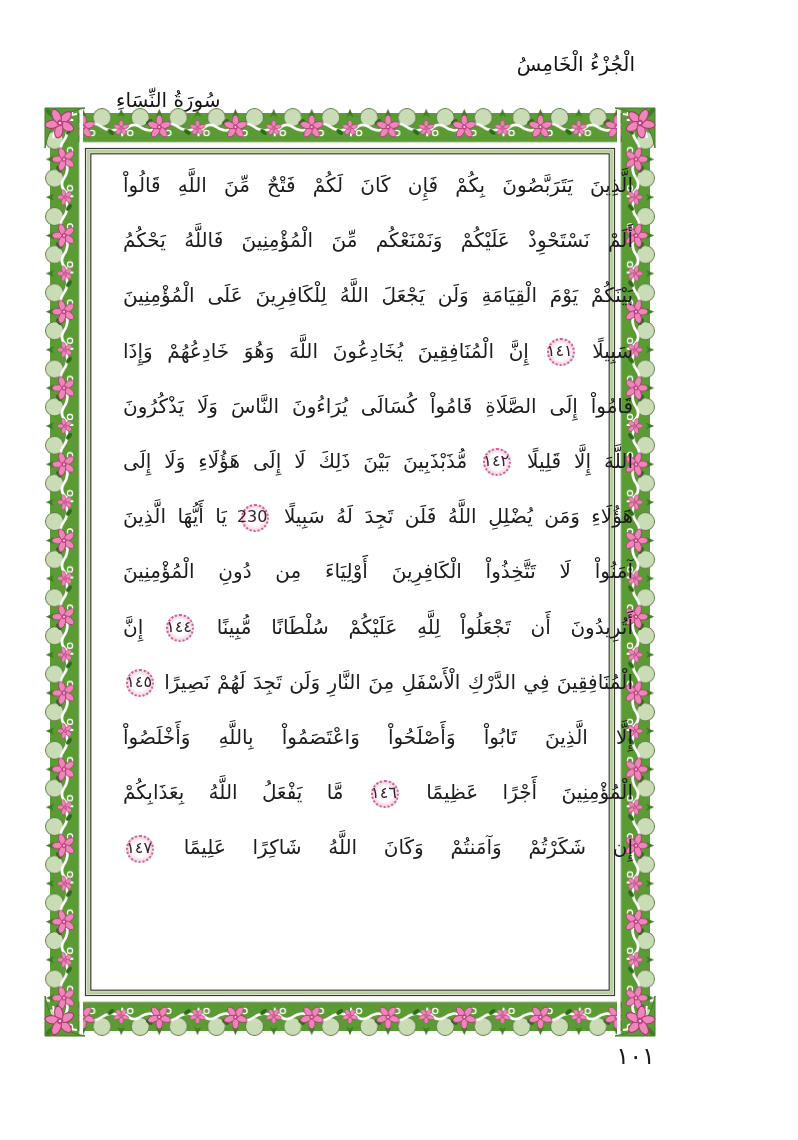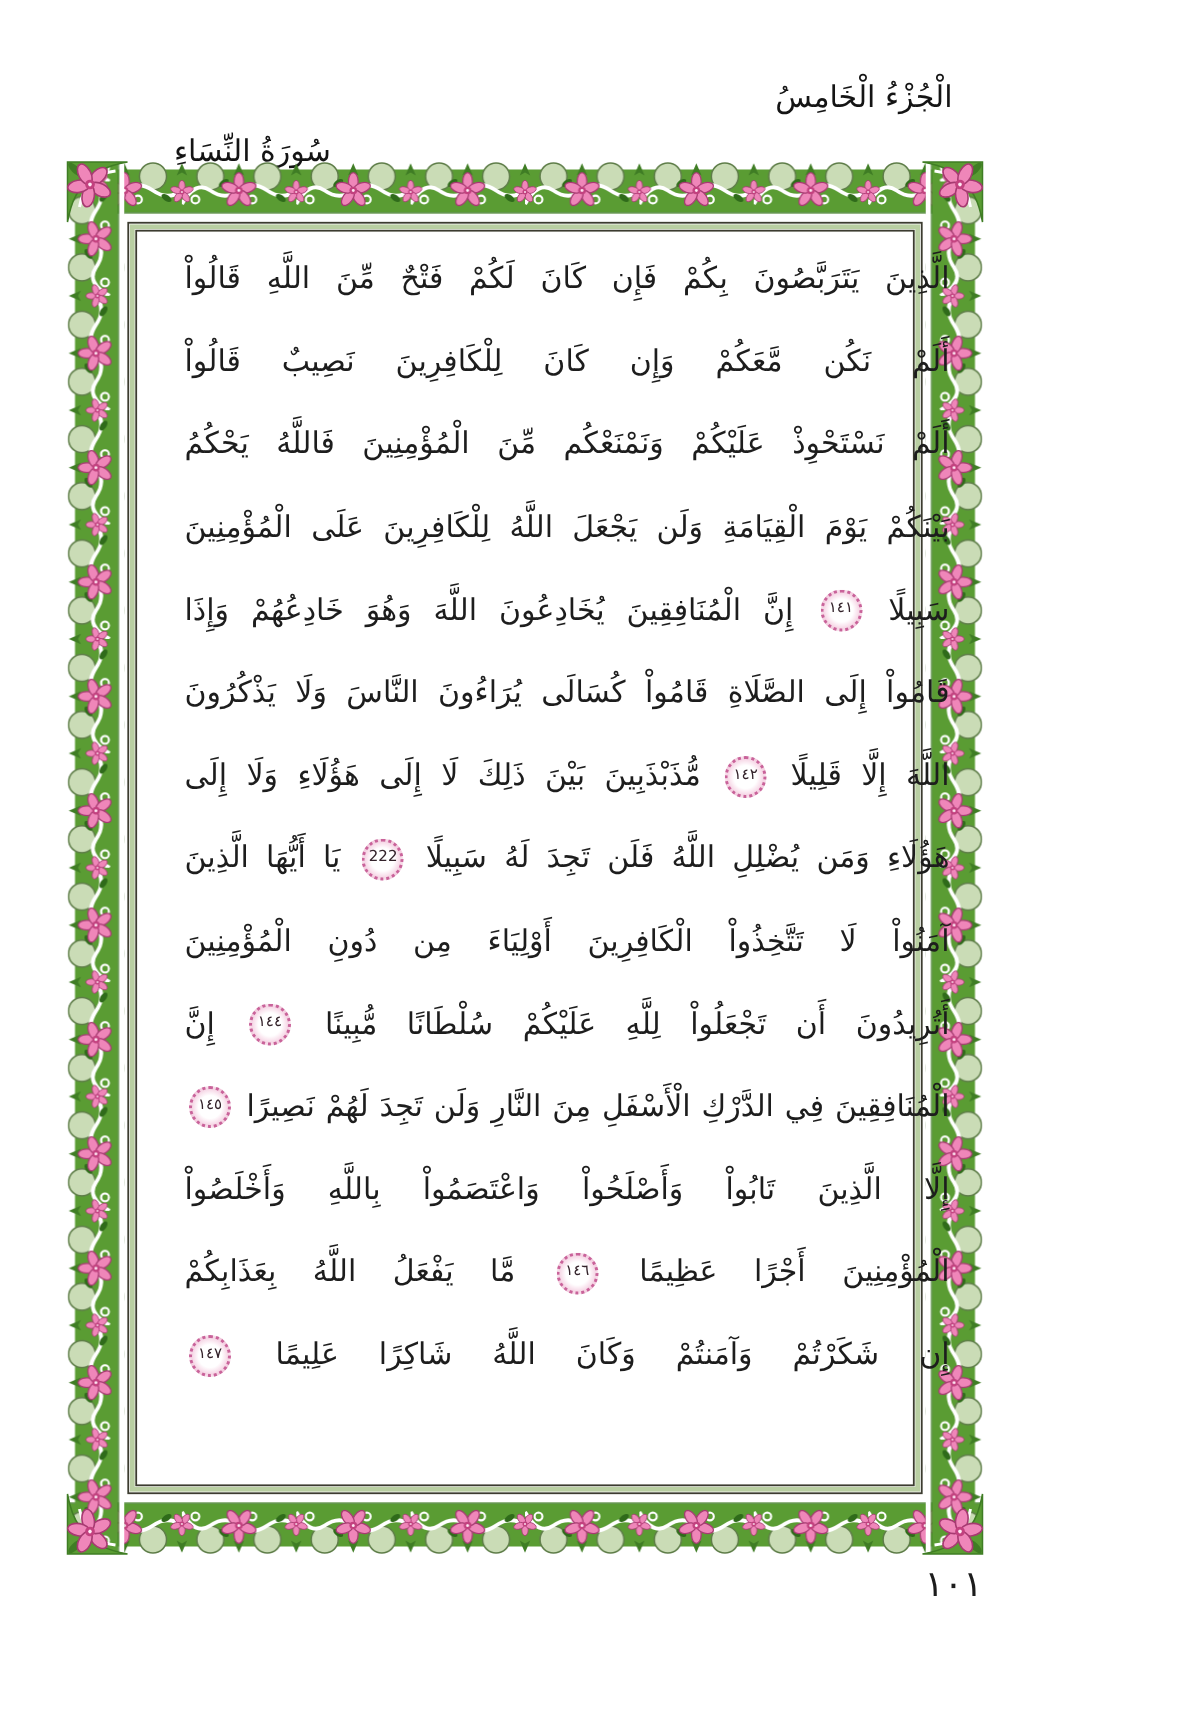--- a/index.html
+++ b/index.html
@@ -14,21 +14,21 @@
   .frame{position:absolute;left:45px;top:108px;width:610px;height:928px;}
   .frame > svg{position:absolute;left:0;top:0;overflow:visible;}
 
   .text-area{position:absolute;left:50px;top:50px;width:510px;height:828px;direction:rtl;margin-left:28px;}
   .qline{height:55.2px;line-height:55.2px;font-size:20px;color:#1d1d1d;
          text-align:justify;text-align-last:justify;-moz-text-align-last:justify;
          text-justify:inter-word;}
   .verse-num{display:inline-block;width:24px;height:24px;line-height:21px;
          border-radius:50%;border:2px dotted #c9639a;
          background:radial-gradient(circle,#ffffff 45%,#f6d7e6 70%,#eba9ca 100%);
-         font-size:10px;text-align:right;-moz-text-align-last:center;text-align-last:center;
+         font-size:16px;text-align:right;-moz-text-align-last:center;text-align-last:center;
          vertical-align:middle;margin:0 3px;color:#33222a;}
   .pageno{position:absolute;top:1042px;left:45px;width:610px;text-align:right;
          font-size:24px;color:#1c1c1c;}
 </style>
 </head>
 <body>
 
 <div class="page">
 
   <div class="hdr hdr-right">الْجُزْءُ الْخَامِسُ</div>
@@ -95,27 +95,26 @@
       <use href="#cornerM" transform="translate(0,928) scale(1,-1)"></use>
       <use href="#cornerM" transform="translate(610,928) scale(-1,-1)"></use>
 
       <rect x="40.5" y="40.5" width="529" height="847" fill="none" stroke="#3c3c30" stroke-width="1.2"></rect>
       <rect x="43.2" y="43.2" width="523.6" height="841.6" fill="none" stroke="#b9cfa2" stroke-width="3.2"></rect>
       <rect x="45.8" y="45.8" width="518.4" height="836.4" fill="none" stroke="#3c3c30" stroke-width="1.2"></rect>
     </svg>
 
     <div class="text-area" dir="rtl" lang="ar">
         <div class="qline"><span>الَّذِينَ يَتَرَبَّصُونَ بِكُمْ فَإِن كَانَ لَكُمْ فَتْحٌ مِّنَ اللَّهِ قَالُواْ</span></div>
-        <div class="qline"><span>أَلَمْ نَكُن مَّعَكُمْ وَإِن كَانَ لِلْكَافِرِينَ نَصِيبٌ قَالُواْ</span></div>
         <div class="qline"><span>أَلَمْ نَسْتَحْوِذْ عَلَيْكُمْ وَنَمْنَعْكُم مِّنَ الْمُؤْمِنِينَ فَاللَّهُ يَحْكُمُ</span></div>
         <div class="qline"><span>بَيْنَكُمْ يَوْمَ الْقِيَامَةِ وَلَن يَجْعَلَ اللَّهُ لِلْكَافِرِينَ عَلَى الْمُؤْمِنِينَ</span></div>
         <div class="qline"><span>سَبِيلًا</span> <span class="verse-num">١٤١</span> <span>إِنَّ الْمُنَافِقِينَ يُخَادِعُونَ اللَّهَ وَهُوَ خَادِعُهُمْ وَإِذَا</span></div>
         <div class="qline"><span>قَامُواْ إِلَى الصَّلَاةِ قَامُواْ كُسَالَى يُرَاءُونَ النَّاسَ وَلَا يَذْكُرُونَ</span></div>
         <div class="qline"><span>اللَّهَ إِلَّا قَلِيلًا</span> <span class="verse-num">١٤٢</span> <span>مُّذَبْذَبِينَ بَيْنَ ذَلِكَ لَا إِلَى هَؤُلَاءِ وَلَا إِلَى</span></div>
-        <div class="qline"><span>هَؤُلَاءِ وَمَن يُضْلِلِ اللَّهُ فَلَن تَجِدَ لَهُ سَبِيلًا</span> <span class="verse-num">222</span> <span>يَا أَيُّهَا الَّذِينَ</span></div>
+        <div class="qline"><span>هَؤُلَاءِ وَمَن يُضْلِلِ اللَّهُ فَلَن تَجِدَ لَهُ سَبِيلًا</span> <span class="verse-num">230</span> <span>يَا أَيُّهَا الَّذِينَ</span></div>
         <div class="qline"><span>آمَنُواْ لَا تَتَّخِذُواْ الْكَافِرِينَ أَوْلِيَاءَ مِن دُونِ الْمُؤْمِنِينَ</span></div>
         <div class="qline"><span>أَتُرِيدُونَ أَن تَجْعَلُواْ لِلَّهِ عَلَيْكُمْ سُلْطَانًا مُّبِينًا</span> <span class="verse-num">١٤٤</span> <span>إِنَّ</span></div>
         <div class="qline"><span>الْمُنَافِقِينَ فِي الدَّرْكِ الْأَسْفَلِ مِنَ النَّارِ وَلَن تَجِدَ لَهُمْ نَصِيرًا</span> <span class="verse-num">١٤٥</span></div>
         <div class="qline"><span>إِلَّا الَّذِينَ تَابُواْ وَأَصْلَحُواْ وَاعْتَصَمُواْ بِاللَّهِ وَأَخْلَصُواْ</span></div>
         <div class="qline"><span>الْمُؤْمِنِينَ أَجْرًا عَظِيمًا</span> <span class="verse-num">١٤٦</span> <span>مَّا يَفْعَلُ اللَّهُ بِعَذَابِكُمْ</span></div>
         <div class="qline"><span>إِن شَكَرْتُمْ وَآمَنتُمْ وَكَانَ اللَّهُ شَاكِرًا عَلِيمًا</span> <span class="verse-num">١٤٧</span></div>
       </div>
   </div>
 
   <div class="pageno">١٠١</div>

